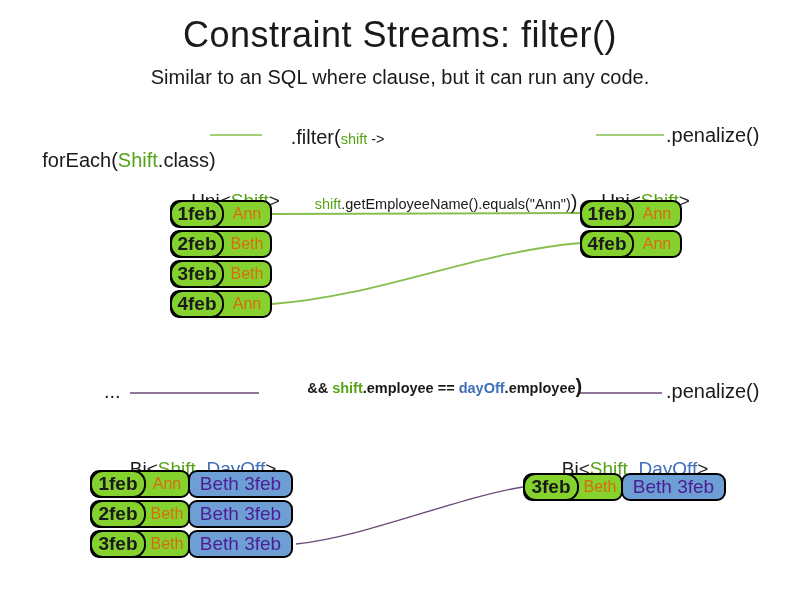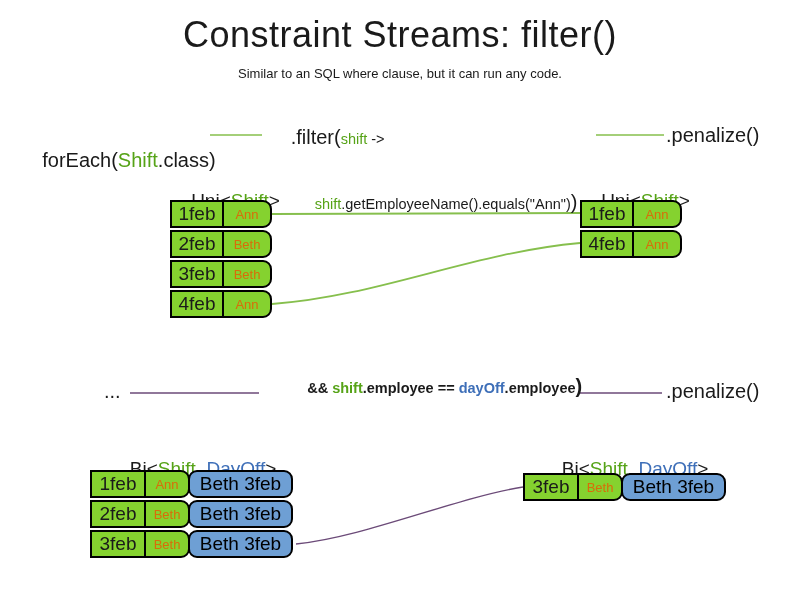--- a/index.html
+++ b/index.html
@@ -12,44 +12,44 @@
     --line-purple:#6b4a78;
     --ink:#1a1a1a;
   }
   html,body{margin:0;padding:0;background:#fff;}
   .stage{
     position:relative;width:800px;height:600px;background:#ffffff;
     font-family:"Liberation Sans",sans-serif;color:var(--ink);overflow:hidden;
   }
   .abs{position:absolute;}
   .title{top:14px;left:0;width:800px;text-align:center;font-size:36px;letter-spacing:0.5px;}
-  .subtitle{top:66px;left:0;width:800px;text-align:center;font-size:13px;}
+  .subtitle{top:66px;left:0;width:800px;text-align:center;font-size:20px;}
   .code{white-space:pre;}
   .big{font-size:20px;}
   .small{font-size:14.5px;}
   .gt{color:var(--code-green);}
   .bt{color:var(--code-blue);}
   .heading{font-size:19px;text-align:center;white-space:pre;}
   svg.wires{position:absolute;left:0;top:0;z-index:0;}
   .tbl{position:absolute;z-index:1;}
   .urow{position:relative;width:102px;height:28px;background:var(--green-box);
     border:2px solid #000;border-radius:9px;box-sizing:border-box;margin-bottom:2px;}
   .datebox{position:absolute;left:-2px;top:-2px;width:54px;height:28px;background:var(--green-box);
-    border:2px solid #000;border-radius:0;box-sizing:border-box;
-    display:flex;align-items:center;justify-content:center;font-size:19px;}
+    border:2px solid #000;border-radius:13px;box-sizing:border-box;
+    display:flex;align-items:center;justify-content:center;font-size:19px;font-weight:bold;}
   .namecell{position:absolute;left:52px;right:0;top:-2px;height:28px;
-    display:flex;align-items:center;justify-content:center;font-size:13px;color:var(--name-orange);}
+    display:flex;align-items:center;justify-content:center;font-size:16px;color:var(--name-orange);}
   .birow{display:flex;margin-bottom:2px;height:28px;}
   .bigreen{position:relative;width:100px;height:28px;background:var(--green-box);
     border:2px solid #000;border-radius:9px;box-sizing:border-box;}
   .bigreen .datebox{width:56px;}
   .bigreen .namecell{left:54px;}
   .biblue{width:105px;height:28px;margin-left:-2px;background:var(--blue-box);
     border:2px solid #000;border-radius:9px;box-sizing:border-box;
-    display:flex;align-items:center;justify-content:center;font-size:19px;color:#000000;}
+    display:flex;align-items:center;justify-content:center;font-size:19px;color:#4c1d95;}
 </style>
 </head>
 <body>
 
 <div class="stage">
 
   <svg class="wires" width="800" height="600" viewBox="0 0 800 600">
     <line x1="210" y1="135" x2="262" y2="135" stroke="#86bf4d" stroke-width="1.6"></line>
     <line x1="596" y1="135" x2="664" y2="135" stroke="#86bf4d" stroke-width="1.6"></line>
     <path d="M272,214 L580,213" fill="none" stroke="#86bf4d" stroke-width="1.8"></path>

